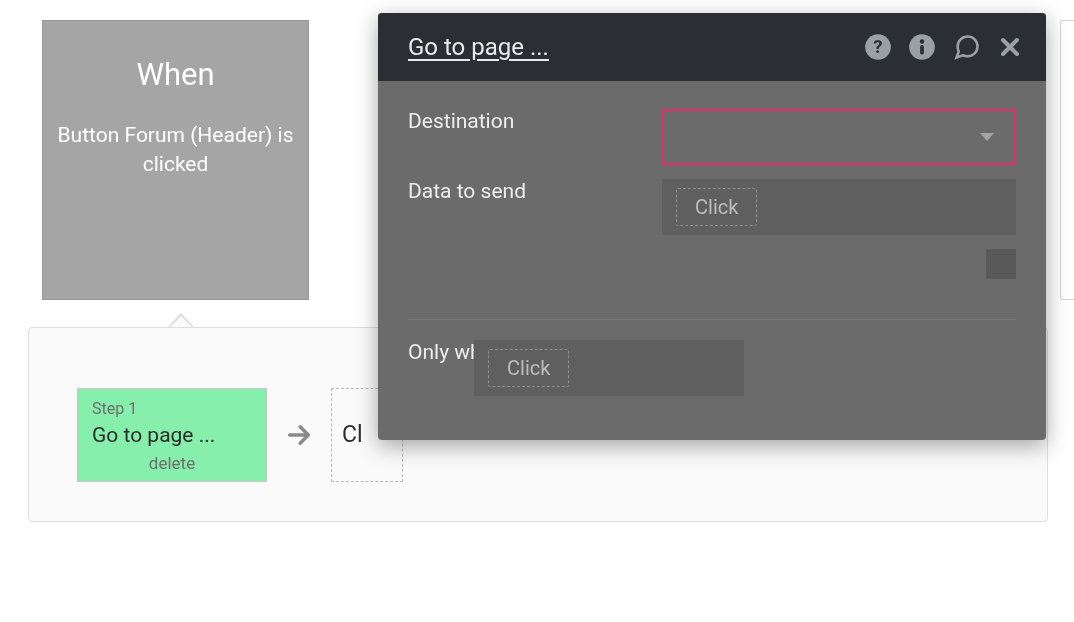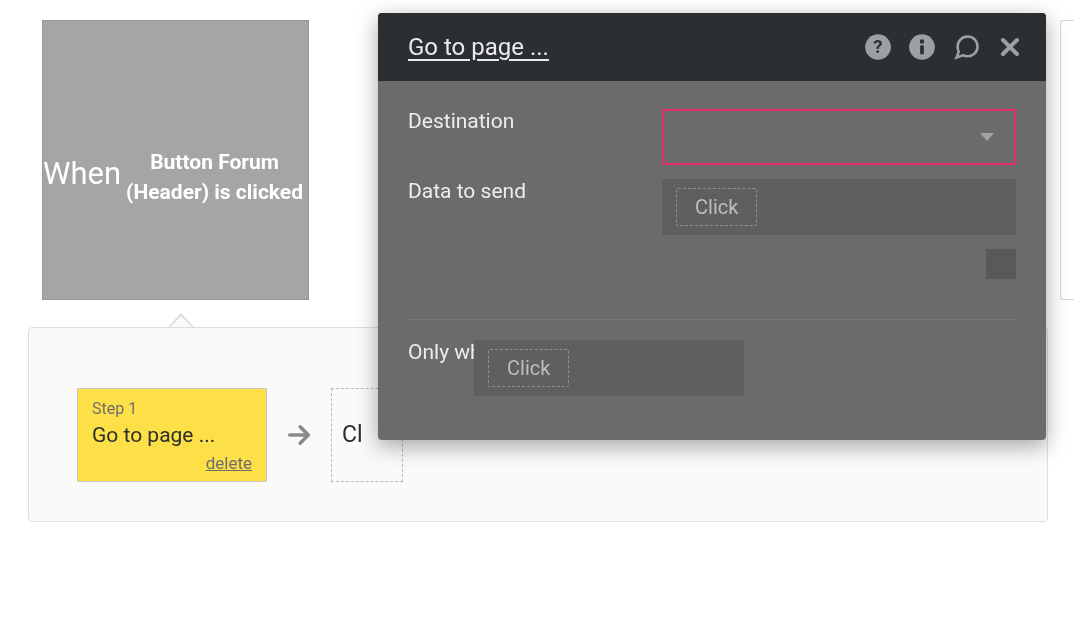--- a/index.html
+++ b/index.html
@@ -15,36 +15,37 @@
   
   .when-card {
     position: absolute;
     left: 42px;
     top: 20px;
     width: 267px;
     height: 280px;
     background: #a5a5a5;
     border: 1px solid #989898;
     display: flex;
-    flex-direction: row;
+    flex-direction: column;
     align-items: center;
     padding-top: 35px;
     color: #ffffff;
   }
   .when-title {
     font-size: 31px;
     font-weight: 400;
     margin-bottom: 8px;
   }
   .when-subtitle {
     font-size: 21px;
-    font-weight: 700;
+    font-weight: 400;
     text-align: center;
     line-height: 1.4;
     padding: 0 4px;
+    margin-top: 20px;
   }
 
   
   .when-pointer {
     position: absolute;
     left: 168px;
     top: 313px;
     width: 0; height: 0;
     border-left: 13px solid transparent;
     border-right: 13px solid transparent;
@@ -71,21 +72,21 @@
     border: 1px solid #dedede;
     border-radius: 4px;
     padding: 60px 40px 40px 48px;
     display: flex;
     align-items: center;
     gap: 18px;
     z-index: 1;
   }
   .step-box {
     border: 1px solid #c8c8c8;
-    background: #fde047;
+    background: #86efac;
     width: 190px;
     height: 94px;
     padding: 10px 14px 8px 14px;
     display: flex;
     flex-direction: column;
     justify-content: space-between;
     color: #3b3b3b;
   }
   .step-num {
     font-size: 16px;
@@ -93,23 +94,22 @@
   }
   .step-action {
     font-size: 21px;
     color: #2d2d2d;
     white-space: nowrap;
     overflow: hidden;
   }
   .step-delete {
     font-size: 17px;
     color: #6e6e6e;
-    text-align: right;
-    cursor: pointer;
-    text-decoration: underline;
+    text-align: center;
+    cursor: pointer;
   }
   .step-arrow {
     color: #8a8a8a;
   }
   .step-arrow svg { display: block; }
   .step-add {
     border: 1px dashed #b9b9b9;
     background: transparent;
     width: 72px;
     height: 94px;

